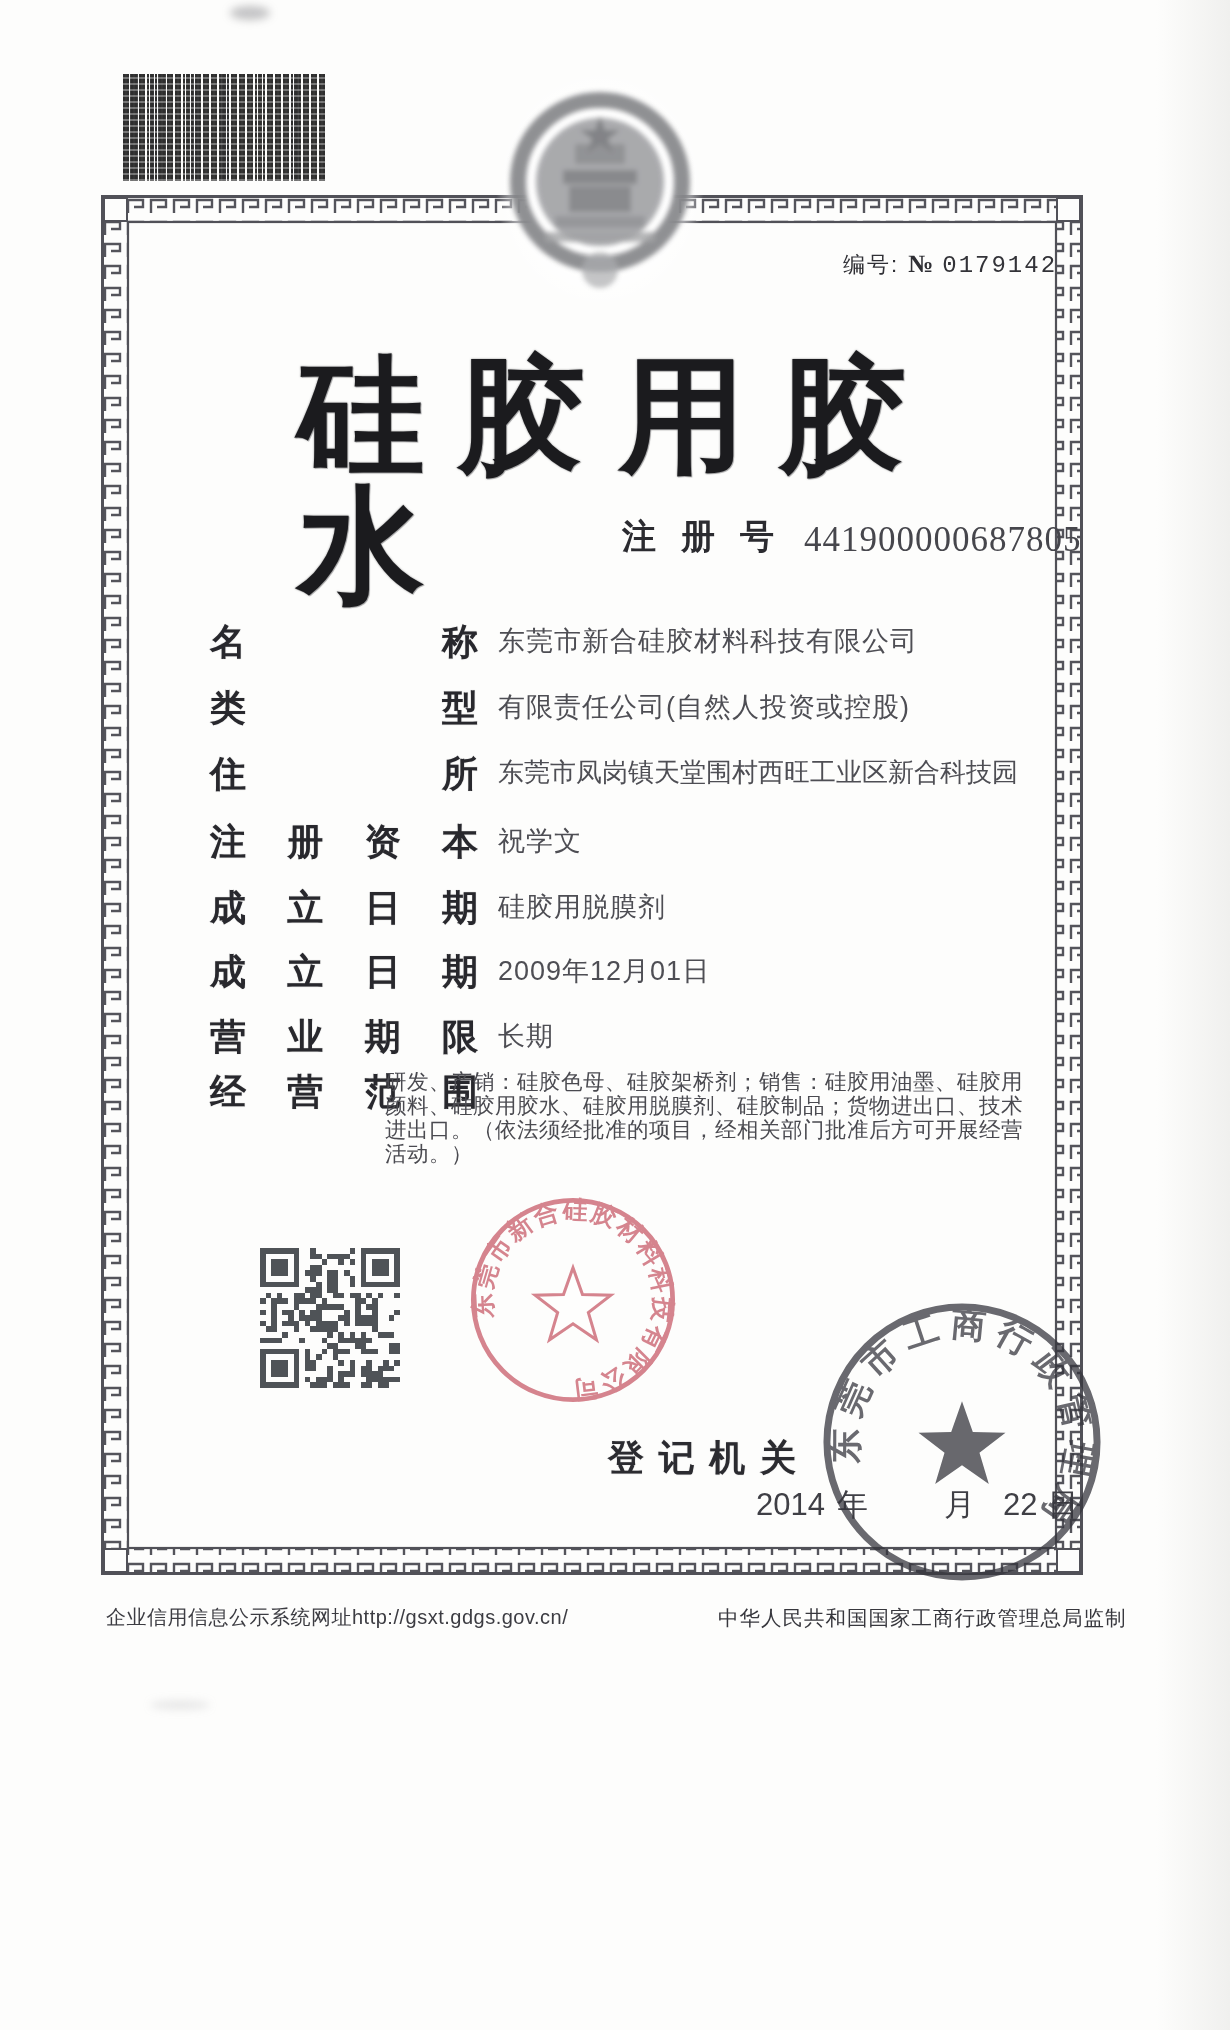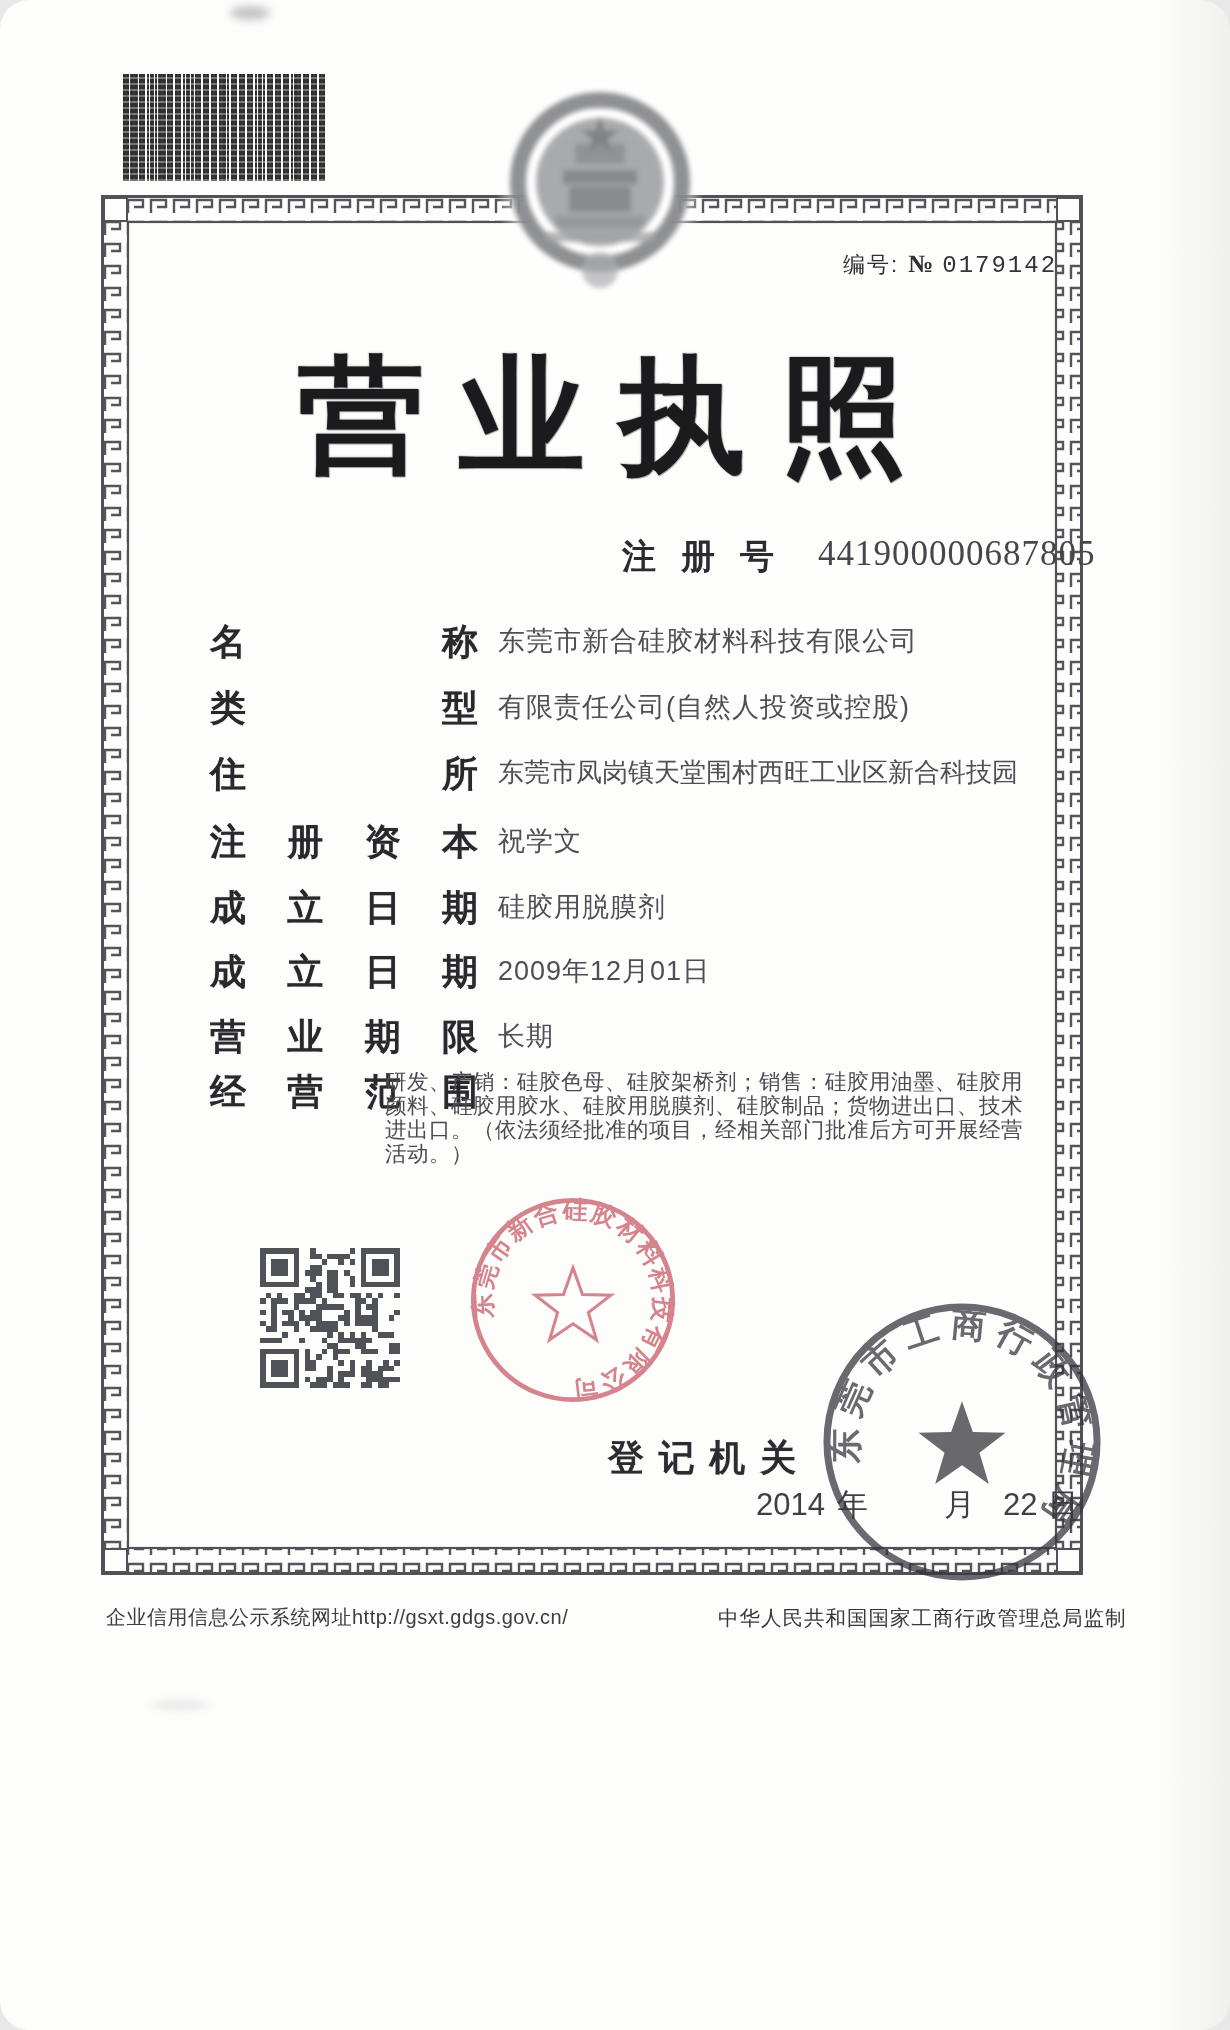--- a/index.html
+++ b/index.html
@@ -1,20 +1,20 @@
 <!DOCTYPE html>
 <html><head>
 <meta charset="utf-8">
 <style>
   html,body{margin:0;padding:0;background:#e8e8e8;}
   .page{
     position:relative;width:1230px;height:2030px;margin:0 auto;
     background:linear-gradient(90deg,#fdfdfc 0 94%,#f0f0ee 100%),#fdfdfc;
     font-family:"Liberation Sans","DejaVu Sans",sans-serif;
-    overflow:hidden;color:#2a2a2e;border-radius:29px;
+    overflow:hidden;color:#2a2a2e;
   }
   .abs{position:absolute;}
 
   
   .barcode{
     left:123px;top:74px;width:203px;height:107px;
     background-image:
       repeating-linear-gradient(0deg, rgba(255,255,255,.35) 0 2px, rgba(255,255,255,0) 2px 6px),
       repeating-linear-gradient(90deg,#141414 0 2px,rgba(0,0,0,0) 2px 4px),
       repeating-linear-gradient(90deg,#1d1d1d 0 4px,rgba(0,0,0,0) 4px 9px),
@@ -42,21 +42,21 @@
   
   .title{
     left:298px;top:352px;width:608px;z-index:2;
     font-size:126px;line-height:130px;font-weight:900;color:#1b1b1e;
     text-align:justify;text-align-last:justify;
     text-shadow:0 0 2px rgba(25,25,28,.55), 1px 1px 0 rgba(25,25,28,.25);
     font-family:"Liberation Serif","DejaVu Serif",serif;
   }
 
   
-  .regline{left:622px;top:534px;display:flex;align-items:flex-start;z-index:2;gap:14px;}
+  .regline{left:622px;top:514px;display:flex;align-items:flex-end;z-index:2;}
   .regline .lbl{width:152px;font-size:34px;font-weight:bold;color:#2b2b30;text-align:justify;text-align-last:justify;}
   .regline .num{margin-left:30px;font-size:35px;color:#46464c;letter-spacing:1px;font-family:"Liberation Serif","DejaVu Serif",serif;}
 
   
   .row{position:absolute;left:0;width:100%;height:46px;z-index:2;}
   .row .lbl{
     position:absolute;left:210px;width:268px;
     font-size:36px;font-weight:bold;color:#28282d;
     text-align:justify;text-align-last:justify;
     text-shadow:0 0 1px rgba(40,40,45,.4);
@@ -144,21 +144,21 @@
       </g>
     </svg>
   </div>
 
   <div class="abs serial">
     <span class="lbl">编号:</span>
     <span class="no-sym">№</span>
     <span class="digits">0179142</span>
   </div>
 
-  <div class="abs title">营业执照</div>
+  <div class="abs title">硅胶用胶水</div>
 
   <div class="abs regline">
     <span class="lbl">注册号</span>
     <span class="num">441900000687805</span>
   </div>
 
   <div class="row" style="top:618px">
     <div class="lbl">名称</div>
     <div class="val">东莞市新合硅胶材料科技有限公司</div>
   </div>

